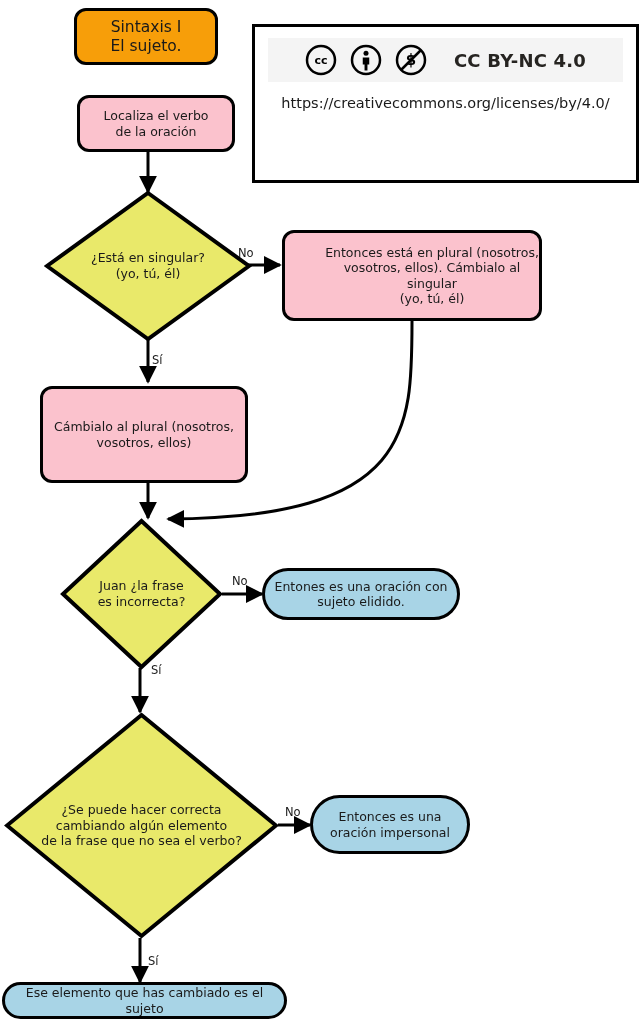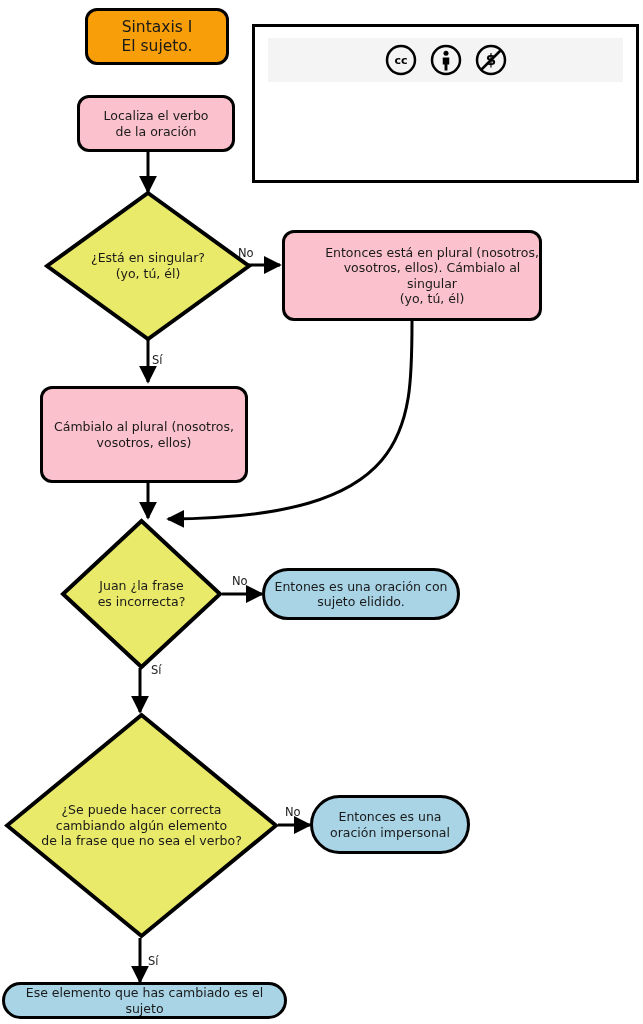--- a/index.html
+++ b/index.html
@@ -158,21 +158,21 @@
     <line x1="222" y1="594" x2="262" y2="594" marker-end="url(#arrow)"></line>
 
     <line x1="140" y1="668" x2="140" y2="712" marker-end="url(#arrow)"></line>
 
     <line x1="278" y1="825" x2="310" y2="825" marker-end="url(#arrow)"></line>
 
     <line x1="140" y1="938" x2="140" y2="982" marker-end="url(#arrow)"></line>
   </g>
 </svg>
 
-<div class="node rounded-rect title-box" style="left:74px; top:8px; width:144px; height:57px;margin-left:11px;">Sintaxis I
+<div class="node rounded-rect title-box" style="left:74px; top:8px; width:144px; height:57px;">Sintaxis I
 El sujeto.</div>
 
 <div class="node rounded-rect process-pink" style="left:77px; top:95px; width:158px; height:57px;">Localiza el verbo
 de la oración</div>
 
 <div class="diamond-wrap" style="left:44px; top:190px; width:208px; height:152px;">
   <svg class="diamond-shape" viewBox="0 0 208 152" preserveAspectRatio="none">
     <polygon points="104,3 205,76 104,149 3,76" fill="#E9E96A" stroke="#000000" stroke-width="4"></polygon>
   </svg>
   <div class="diamond-label">¿Está en singular?
@@ -231,16 +231,18 @@
       <circle cx="32" cy="18.5" r="5" fill="#000"></circle>
       <path d="M25.5 27 h13 v14 h-3.6 v12 h-5.8 v-12 h-3.6 z" fill="#000"></path>
     </svg>
 
     <svg class="cc-icon" width="32" height="32" viewBox="0 0 64 64" xmlns="http://www.w3.org/2000/svg">
       <circle cx="32" cy="32" r="28" fill="none" stroke="#000" stroke-width="5"></circle>
       <text x="32" y="42" text-anchor="middle" font-family="DejaVu Sans, sans-serif" font-size="30" font-weight="bold" fill="#000">$</text>
       <line x1="12" y1="52" x2="52" y2="12" stroke="#000" stroke-width="5"></line>
     </svg>
 
+    <span class="license-code">CC BY-NC 4.0</span>
   </div>
 
 
+  <div class="license-url">https://creativecommons.org/licenses/by/4.0/</div>
 </div>
 
 </body></html>

